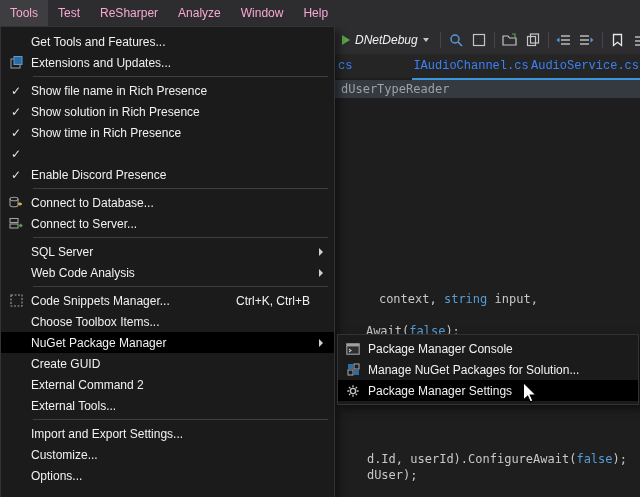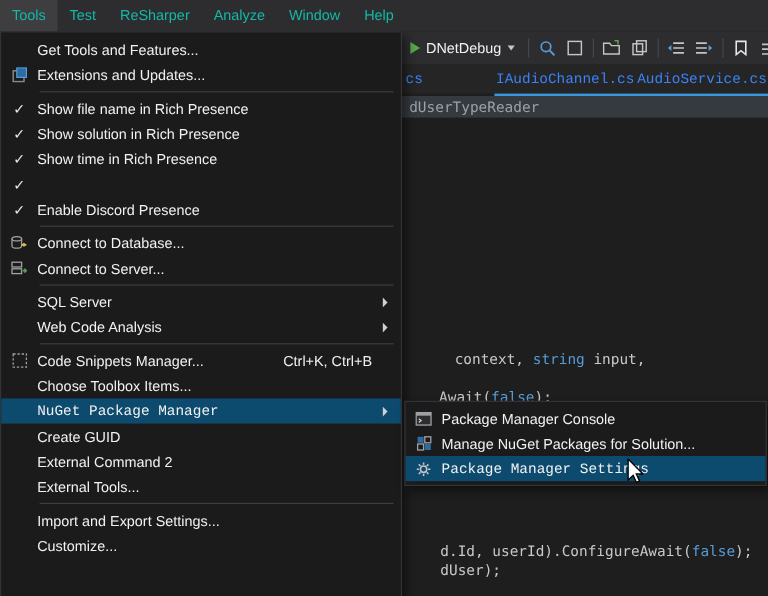--- a/index.html
+++ b/index.html
@@ -7,31 +7,31 @@
   body {
     width:640px; height:497px; position:relative; overflow:hidden;
     background:#1e1e1e;
     font-family:"Liberation Sans","DejaVu Sans",sans-serif;
     font-size:12px; color:#f1f1f1; cursor:default;
   }
 
   
   .menubar { position:absolute; top:0; left:0; right:0; height:26px;
              background:#2d2d30; display:flex; align-items:stretch; z-index:12; }
-  .mb-item { padding:0 10px; display:flex; align-items:center; color:#14b8a6; }
+  .mb-item { padding:0 10px; display:flex; align-items:center; color:#f9a8d4; }
   .mb-item.open { background:#3e3e40; }
 
   
   .toolbar { position:absolute; top:26px; left:0; right:0; height:28px;
              background:#2d2d30; z-index:1; }
   .tb-content { position:absolute; left:338px; top:0; height:28px;
                 display:flex; align-items:center; gap:7px; }
   .play { width:0; height:0; border-left:8px solid #57a64a;
           border-top:5px solid transparent; border-bottom:5px solid transparent; }
-  .dbg-btn { display:flex; align-items:center; gap:5px; padding:2px 4px; color:#f1f1f1; }
+  .dbg-btn { display:flex; align-items:center; gap:5px; padding:2px 4px; color:#f1f1f1;font-style:italic; }
   .chev { width:0; height:0; border-top:4px solid #c5c5c5;
           border-left:3.5px solid transparent; border-right:3.5px solid transparent; }
   .vsep { width:1px; height:16px; background:#46464a; }
   .tbi { width:16px; height:16px; display:flex; align-items:center; justify-content:center; }
   .tbi svg { display:block; }
 
   
   .tabstrip { position:absolute; top:54px; left:0; right:0; height:24px;
               background:#252526; display:flex; z-index:1; }
   .tabs-inner { position:absolute; left:335px; top:0; height:24px; display:flex; }
@@ -55,21 +55,21 @@
                font-size:12px; white-space:pre; color:#c8c8c8; }
   .tok-kw { color:#569cd6; }
 
   
   .menu-panel { position:absolute; left:0; top:26px; width:335px; bottom:-2px;
                 background:#1b1b1c; border:1px solid #333337;
                 box-shadow:4px 4px 8px rgba(0,0,0,.45);
                 padding-top:4px; z-index:10; }
   .menu-item { display:flex; align-items:center; height:21px; padding-right:6px;
                color:#f1f1f1; white-space:nowrap; }
-  .menu-item.hl { background:#0c4a6e;font-family:Liberation Mono, monospace; }
+  .menu-item.hl { background:#000000; }
   .gut { width:30px; flex:0 0 30px; display:flex; align-items:center; justify-content:center; }
   .lbl { flex:1 1 auto; }
   .sc  { margin-left:27px; margin-right:18px; color:#f1f1f1; }
   .arr { width:14px; display:flex; justify-content:center; }
   .arr::after { content:""; border-left:4px solid #d0d0d0;
                 border-top:4px solid transparent; border-bottom:4px solid transparent; }
   .check { color:#e8e8e8; font-size:12px; line-height:1; }
   .menu-sep { height:1px; background:#3e3e42; margin:3px 6px 3px 32px; }
 
   
@@ -314,20 +314,24 @@
   <div class="menu-sep"></div>
 
   <div class="menu-item">
     <span class="gut"></span>
     <span class="lbl">Import and Export Settings...</span>
   </div>
   <div class="menu-item">
     <span class="gut"></span>
     <span class="lbl">Customize...</span>
   </div>
+  <div class="menu-item">
+    <span class="gut"></span>
+    <span class="lbl">Options...</span>
+  </div>
 </div>
 
 <div class="submenu">
   <div class="menu-item">
     <span class="gut mi-icon">
       <svg width="14" height="12" viewBox="0 0 14 12">
           <rect x="0.8" y="0.8" width="12.4" height="10.4" fill="#2d2d30" stroke="#a0a0a4" stroke-width="1.1"></rect>
           <rect x="0.8" y="0.8" width="12.4" height="2.6" fill="#a0a0a4"></rect>
           <path d="M3 6l2 1.5-2 1.5" fill="none" stroke="#c5c5c5" stroke-width="1.1"></path>
         </svg>

